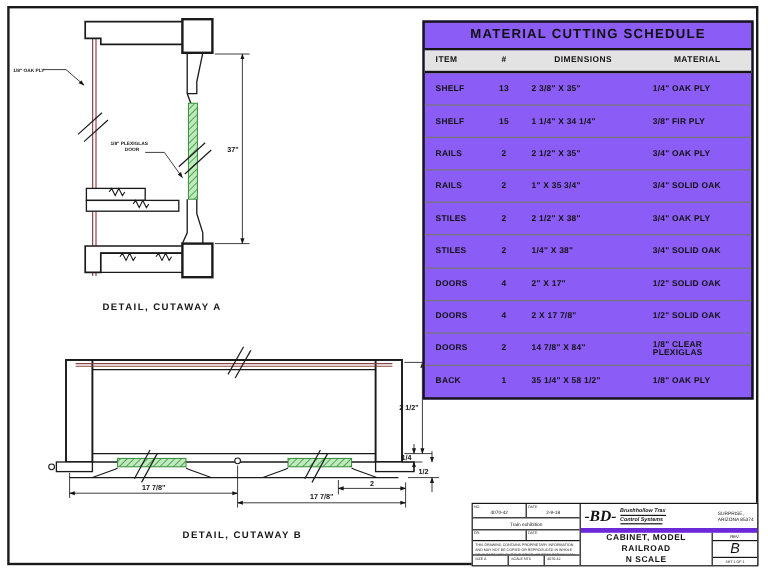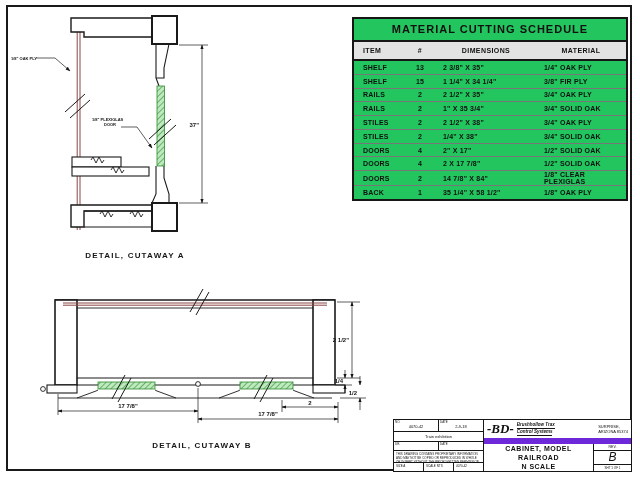--- a/index.html
+++ b/index.html
@@ -7,23 +7,23 @@
         font-family:"Liberation Sans","DejaVu Sans",sans-serif;color:#111;overflow:hidden;}
   #sheet-border{position:absolute;left:6px;top:5px;width:626px;height:466px;
         border:2px solid #1a1a1a;box-sizing:border-box;}
   svg{position:absolute;overflow:visible;}
   svg text{fill:#161616;font-family:"Liberation Sans","DejaVu Sans",sans-serif;}
   .caption{font-size:8px;letter-spacing:1.2px;font-weight:600;}
   .dimtxt{font-size:6px;font-weight:600;}
   .leadtxt{font-size:4px;font-weight:600;}
 
   
-  #schedule{position:absolute;left:352px;top:17px;width:276px;height:184px;
+  #schedule{position:absolute;left:352px;top:17px;width:276px;height:316px;
         border:2px solid #161616;box-sizing:border-box;display:flex;flex-direction:column;
-        background:#22c55e;}
+        background:#8b5cf6;}
   #schedule .ttl{height:21px;line-height:21px;text-align:center;font-size:11px;font-weight:700;
         letter-spacing:1px;border-bottom:2px solid #161616;}
   #schedule .hdr{height:17px;background:#e3e3e3;border-bottom:2px solid #161616;
         display:grid;grid-template-columns:50px 32px 100px 1fr;align-items:center;
         font-size:7px;font-weight:700;letter-spacing:.4px;}
   #schedule .hdr .c1{padding-left:9px;}
   #schedule .hdr .c2,#schedule .hdr .c3,#schedule .hdr .c4{text-align:center;}
   #schedule .body{flex:1;display:flex;flex-direction:column;}
   #schedule .row{flex:1;display:grid;grid-template-columns:50px 32px 100px 1fr;
         align-items:center;font-size:7px;font-weight:600;letter-spacing:.2px;
@@ -42,21 +42,21 @@
   #tblock .lrow{display:flex;border-bottom:1px solid #161616;}
   #tblock .cell{position:relative;box-sizing:border-box;flex:1;padding:1px 2px 0 2px;overflow:hidden;}
   #tblock .cell + .cell{border-left:1px solid #161616;}
   #tblock .lbl{position:absolute;left:1px;top:0;font-size:3px;color:#222;}
   #tblock .val{display:block;text-align:center;margin-top:3px;font-size:4px;white-space:nowrap;}
   #tblock .notice{flex:1;font-size:3px;line-height:4px;padding:1px 2px;color:#222;
         border-bottom:1px solid #161616;overflow:hidden;}
   #tblock .brow{display:flex;height:8px;}
   #tblock .brow .cell{padding-top:1px;font-size:3px;}
   #tblock .right{flex:1;display:flex;flex-direction:column;}
-  #tblock .logo-row{height:25px;border-bottom:6px solid #6d28d9;display:flex;align-items:center;
+  #tblock .logo-row{height:25px;border-bottom:4px solid #6d28d9;display:flex;align-items:center;
         padding:0 3px;box-sizing:border-box;}
   #tblock .logo{font-family:"Liberation Serif","DejaVu Serif",serif;font-style:italic;
         font-weight:700;font-size:13px;margin-right:3px;white-space:nowrap;}
   #tblock .cname{flex:1;line-height:6px;}
   #tblock .cname div{font-style:italic;font-weight:700;font-size:4.5px;
         border-bottom:1px solid #161616;display:inline-block;white-space:nowrap;}
   #tblock .addr{text-align:left;font-size:4px;line-height:5px;margin-left:4px;white-space:nowrap;}
   #tblock .title-row{flex:1;display:flex;}
   #tblock .dtitle{flex:1;display:flex;flex-direction:column;justify-content:center;
         text-align:center;font-size:7px;font-weight:600;letter-spacing:.5px;line-height:9px;}

